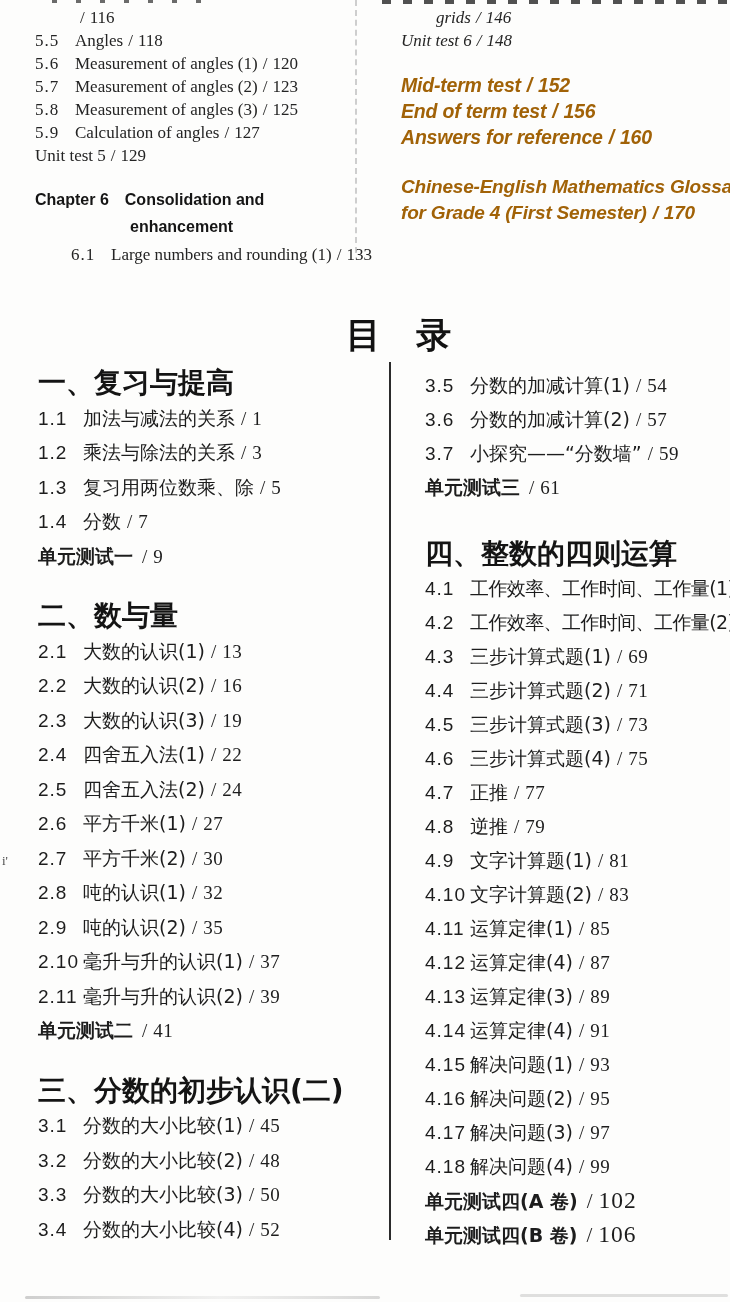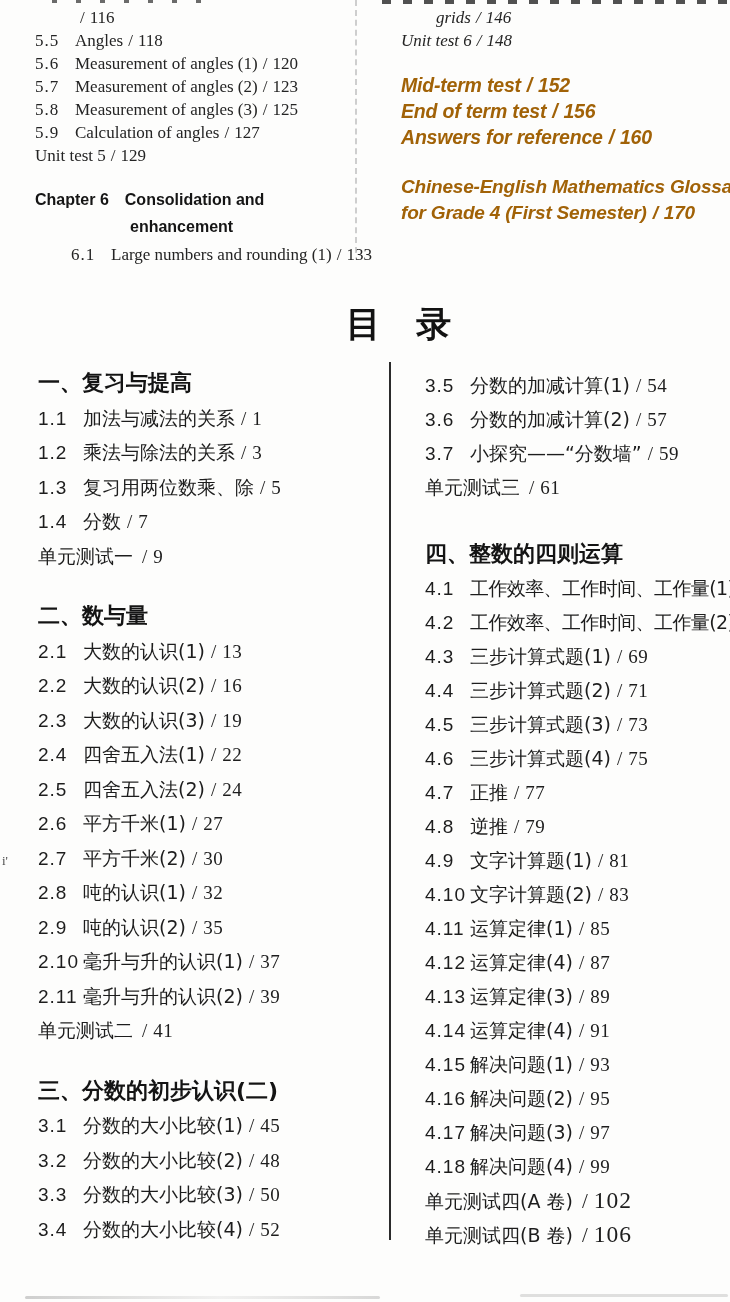--- a/index.html
+++ b/index.html
@@ -61,46 +61,46 @@
   .smudge-bl{left:25px;top:1296px;width:355px;height:3px;
     background:linear-gradient(90deg,rgba(150,150,150,.45),rgba(185,185,185,.18) 55%,rgba(160,160,160,.4));}
   .smudge-br{left:520px;top:1294px;width:208px;height:3px;background:rgba(165,165,165,.35);}
   .artifact-mark{
     position:absolute;left:2px;top:853px;
     font-family:"Liberation Serif", serif;font-size:13px;color:#4d4d4d;
   }
 
   
   .cn-title{
-    position:absolute;left:346px;top:301px;margin:0;
+    position:absolute;left:346px;top:312px;margin:0;
     font-family:"DejaVu Sans","Liberation Sans",sans-serif;
     font-size:35px;font-weight:bold;color:#121212;
     white-space:pre;word-spacing:4px;letter-spacing:1px;
   }
 
   
   .cn-col{position:absolute;width:340px;
     font-family:"DejaVu Sans","Liberation Sans",sans-serif;color:#1d1d1d;}
   .cn-left{left:38px;top:366px;}
   .cn-right{left:425px;top:368px;width:310px;}
   .cn-block + .cn-block{margin-top:33px;}
   .cn-left .cn-block + .cn-block{margin-top:26px;}
   .cn-h{
-    font-size:22px;font-weight:bold;white-space:nowrap;color:#141414;
+    font-size:28px;font-weight:bold;white-space:nowrap;color:#141414;
   }
   .cn-left .cn-h,.cn-left .toc-line{height:34.5px;line-height:34.5px;}
   .cn-right .cn-h,.cn-right .toc-line{height:34px;line-height:34px;}
   .toc-line{font-size:19px;white-space:nowrap;}
   .toc-line .num{
     display:inline-block;min-width:45px;
     font-family:Liberation Sans, sans-serif;letter-spacing:1px;
   }
   .toc-line .sep{font-family:"Liberation Serif", serif;margin:0 6px;}
   .toc-line .pg{font-family:"Liberation Serif", serif;letter-spacing:.5px;}
-  .toc-line.unit .txt{font-weight:normal;}
+  .toc-line.unit .txt{font-weight:bold;}
   .toc-line.unit .sep{margin-left:9px;}
   .toc-line.large-pg .pg{font-size:23.5px;letter-spacing:1px;}
   .toc-line.large-pg .sep{font-size:21px;}
   .toc-line .txt.tight{letter-spacing:-0.6px;}
 </style>
 </head>
 <body>
 
 <div class="page">
 

